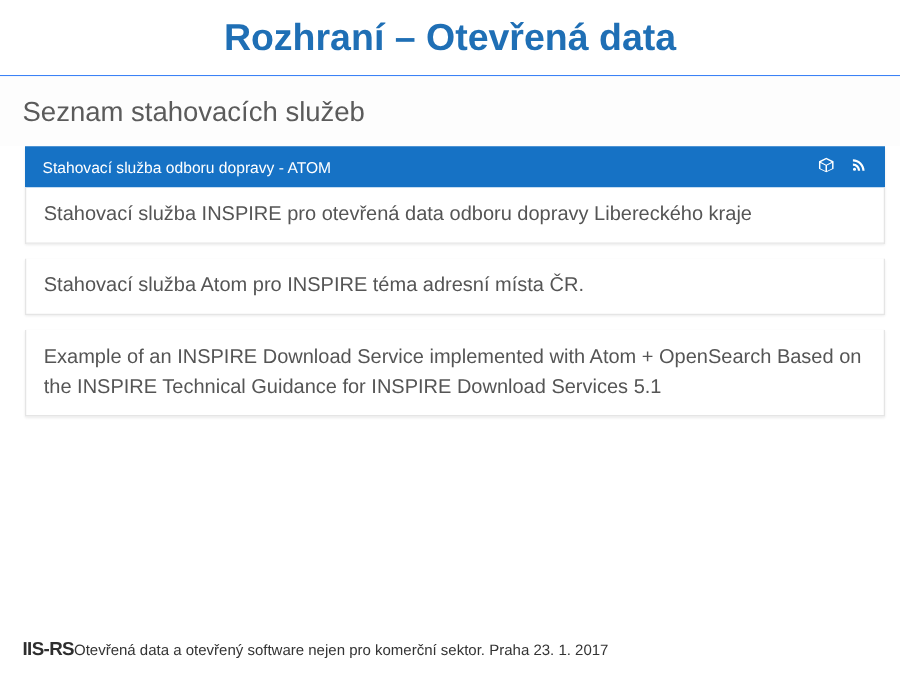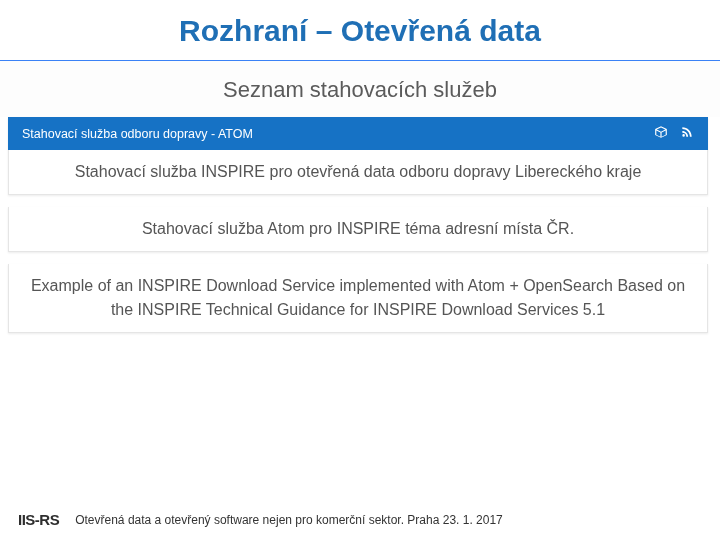--- a/index.html
+++ b/index.html
@@ -13,31 +13,30 @@
   .slide-title {
     text-align: center;
     font-size: 30px;
     font-weight: bold;
     color: #1f6fb5;
     padding: 14px 0 12px 0;
     border-bottom: 1px solid #3b82f6;
   }
   .content-area {
     padding: 0;
-    text-align: center;
   }
   .section-heading {
     font-size: 22px;
     color: #5b5b5b;
     padding: 16px 18px 14px 18px;
     font-weight: 400;
     background: #fdfdfd;
   }
   .panel {
-    margin: 0 12px 12px 8px;
+    margin: 0 12px 12px 20px;
     box-shadow: 0 1px 2px rgba(0,0,0,0.08);
   }
   .panel-header {
     background: #1672c5;
     color: #fff;
     padding: 8px 14px;
     font-size: 12.5px;
     display: flex;
     align-items: center;
     justify-content: space-between;
@@ -57,21 +56,21 @@
     border-top: none;
   }
   .icon-svg { fill: #fff; }
   .footer-bar {
     position: absolute;
     bottom: 12px;
     left: 0;
     right: 0;
     display: flex;
     align-items: center;
-    gap: 16px;
+    gap: 0;
     padding: 0 18px;
     font-size: 12px;
     color: #333;
   }
   .logo {
     font-weight: bold;
     font-size: 15px;
     color: #2e2e2e;
     letter-spacing: -0.5px;
   }

